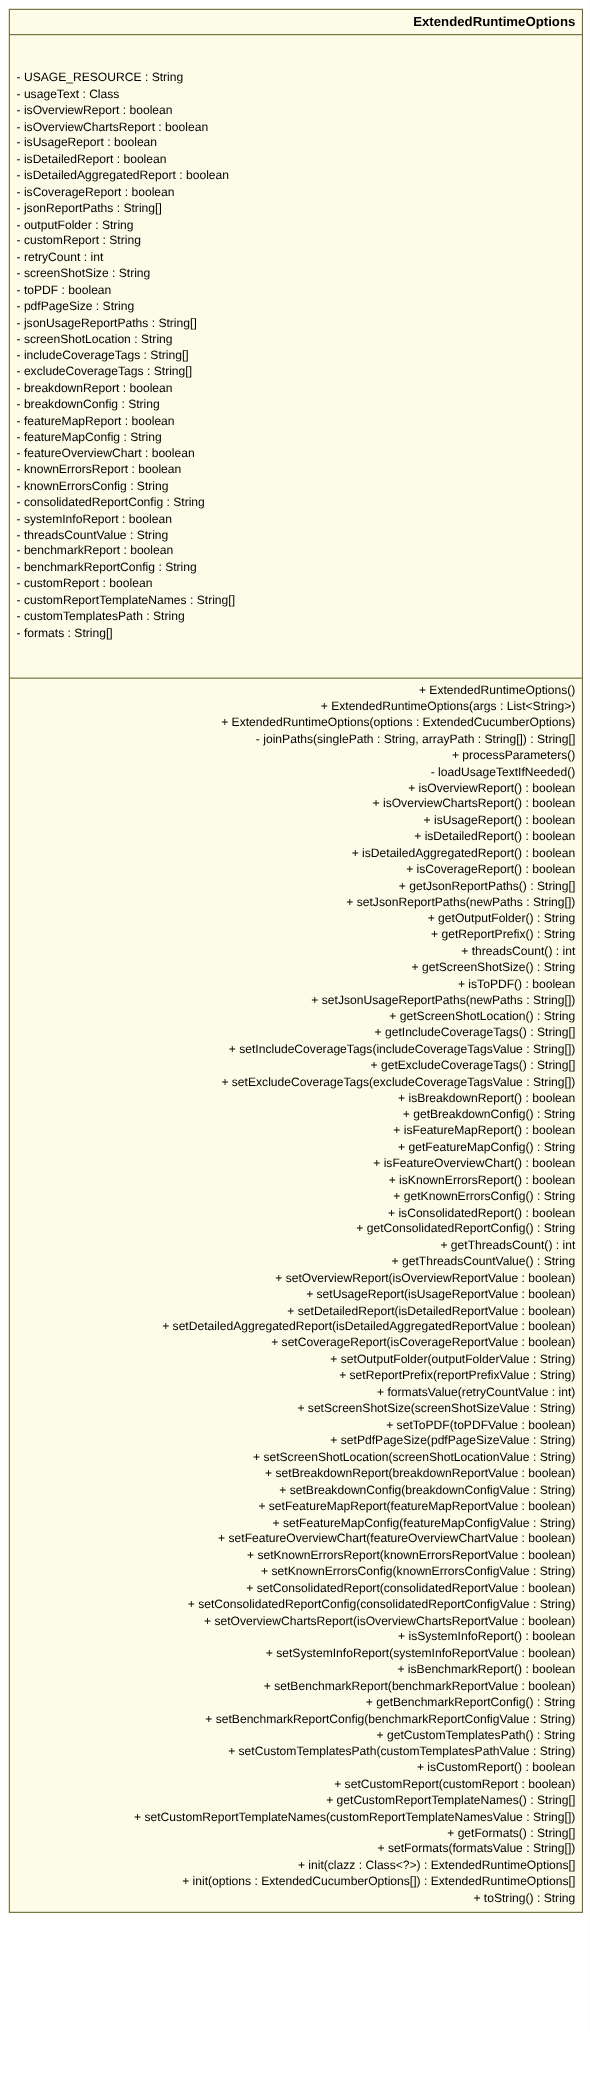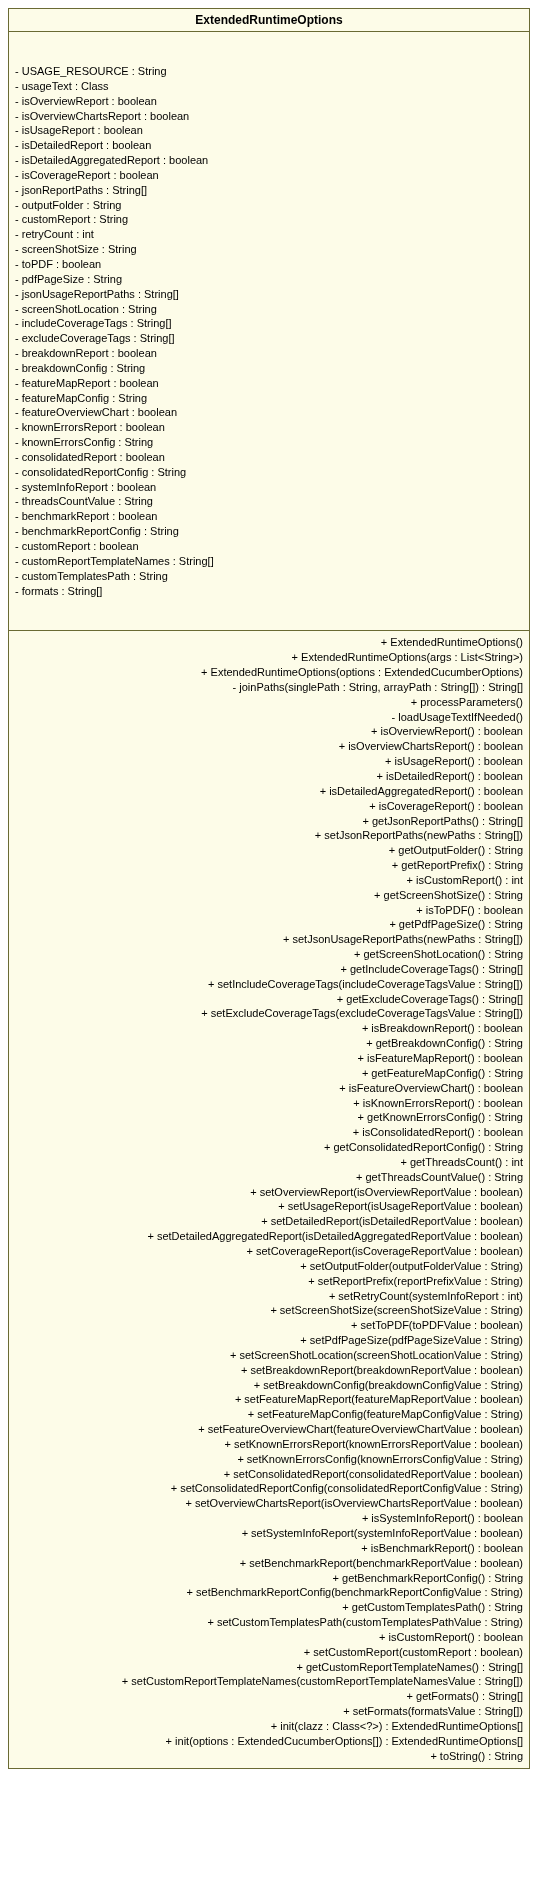--- a/index.html
+++ b/index.html
@@ -9,21 +9,21 @@
     font-size: 11px;
     background: #ffffff;
     color: #000000;
   }
   .uml-class {
     border: 1px solid #6a6a33;
     background: #fdfce8;
     width: 520px;
   }
   .uml-header {
-    text-align: center;
+    text-align: right;
     font-weight: bold;
     padding: 4px 6px;
     border-bottom: 1px solid #6a6a33;
     font-size: 12px;
   }
   .uml-section {
     padding: 4px 6px;
     margin-top: 28px;
   }
   .uml-section + .uml-section {
@@ -61,21 +61,20 @@
       <div class="uml-row">- screenShotLocation : String</div>
       <div class="uml-row">- includeCoverageTags : String[]</div>
       <div class="uml-row">- excludeCoverageTags : String[]</div>
       <div class="uml-row">- breakdownReport : boolean</div>
       <div class="uml-row">- breakdownConfig : String</div>
       <div class="uml-row">- featureMapReport : boolean</div>
       <div class="uml-row">- featureMapConfig : String</div>
       <div class="uml-row">- featureOverviewChart : boolean</div>
       <div class="uml-row">- knownErrorsReport : boolean</div>
       <div class="uml-row">- knownErrorsConfig : String</div>
-      <div class="uml-row">- consolidatedReport : boolean</div>
       <div class="uml-row">- consolidatedReportConfig : String</div>
       <div class="uml-row">- systemInfoReport : boolean</div>
       <div class="uml-row">- threadsCountValue : String</div>
       <div class="uml-row">- benchmarkReport : boolean</div>
       <div class="uml-row">- benchmarkReportConfig : String</div>
       <div class="uml-row">- customReport : boolean</div>
       <div class="uml-row">- customReportTemplateNames : String[]</div>
       <div class="uml-row">- customTemplatesPath : String</div>
       <div class="uml-row">- formats : String[]</div>
     </div>
@@ -89,24 +88,23 @@
       <div class="uml-row">+ isOverviewReport() : boolean</div>
       <div class="uml-row">+ isOverviewChartsReport() : boolean</div>
       <div class="uml-row">+ isUsageReport() : boolean</div>
       <div class="uml-row">+ isDetailedReport() : boolean</div>
       <div class="uml-row">+ isDetailedAggregatedReport() : boolean</div>
       <div class="uml-row">+ isCoverageReport() : boolean</div>
       <div class="uml-row">+ getJsonReportPaths() : String[]</div>
       <div class="uml-row">+ setJsonReportPaths(newPaths : String[])</div>
       <div class="uml-row">+ getOutputFolder() : String</div>
       <div class="uml-row">+ getReportPrefix() : String</div>
-      <div class="uml-row">+ isCustomReport() : int</div>
+      <div class="uml-row">+ threadsCount() : int</div>
       <div class="uml-row">+ getScreenShotSize() : String</div>
       <div class="uml-row">+ isToPDF() : boolean</div>
-      <div class="uml-row">+ getPdfPageSize() : String</div>
       <div class="uml-row">+ setJsonUsageReportPaths(newPaths : String[])</div>
       <div class="uml-row">+ getScreenShotLocation() : String</div>
       <div class="uml-row">+ getIncludeCoverageTags() : String[]</div>
       <div class="uml-row">+ setIncludeCoverageTags(includeCoverageTagsValue : String[])</div>
       <div class="uml-row">+ getExcludeCoverageTags() : String[]</div>
       <div class="uml-row">+ setExcludeCoverageTags(excludeCoverageTagsValue : String[])</div>
       <div class="uml-row">+ isBreakdownReport() : boolean</div>
       <div class="uml-row">+ getBreakdownConfig() : String</div>
       <div class="uml-row">+ isFeatureMapReport() : boolean</div>
       <div class="uml-row">+ getFeatureMapConfig() : String</div>
@@ -117,21 +115,21 @@
       <div class="uml-row">+ getConsolidatedReportConfig() : String</div>
       <div class="uml-row">+ getThreadsCount() : int</div>
       <div class="uml-row">+ getThreadsCountValue() : String</div>
       <div class="uml-row">+ setOverviewReport(isOverviewReportValue : boolean)</div>
       <div class="uml-row">+ setUsageReport(isUsageReportValue : boolean)</div>
       <div class="uml-row">+ setDetailedReport(isDetailedReportValue : boolean)</div>
       <div class="uml-row">+ setDetailedAggregatedReport(isDetailedAggregatedReportValue : boolean)</div>
       <div class="uml-row">+ setCoverageReport(isCoverageReportValue : boolean)</div>
       <div class="uml-row">+ setOutputFolder(outputFolderValue : String)</div>
       <div class="uml-row">+ setReportPrefix(reportPrefixValue : String)</div>
-      <div class="uml-row">+ setRetryCount(systemInfoReport : int)</div>
+      <div class="uml-row">+ formatsValue(retryCountValue : int)</div>
       <div class="uml-row">+ setScreenShotSize(screenShotSizeValue : String)</div>
       <div class="uml-row">+ setToPDF(toPDFValue : boolean)</div>
       <div class="uml-row">+ setPdfPageSize(pdfPageSizeValue : String)</div>
       <div class="uml-row">+ setScreenShotLocation(screenShotLocationValue : String)</div>
       <div class="uml-row">+ setBreakdownReport(breakdownReportValue : boolean)</div>
       <div class="uml-row">+ setBreakdownConfig(breakdownConfigValue : String)</div>
       <div class="uml-row">+ setFeatureMapReport(featureMapReportValue : boolean)</div>
       <div class="uml-row">+ setFeatureMapConfig(featureMapConfigValue : String)</div>
       <div class="uml-row">+ setFeatureOverviewChart(featureOverviewChartValue : boolean)</div>
       <div class="uml-row">+ setKnownErrorsReport(knownErrorsReportValue : boolean)</div>

